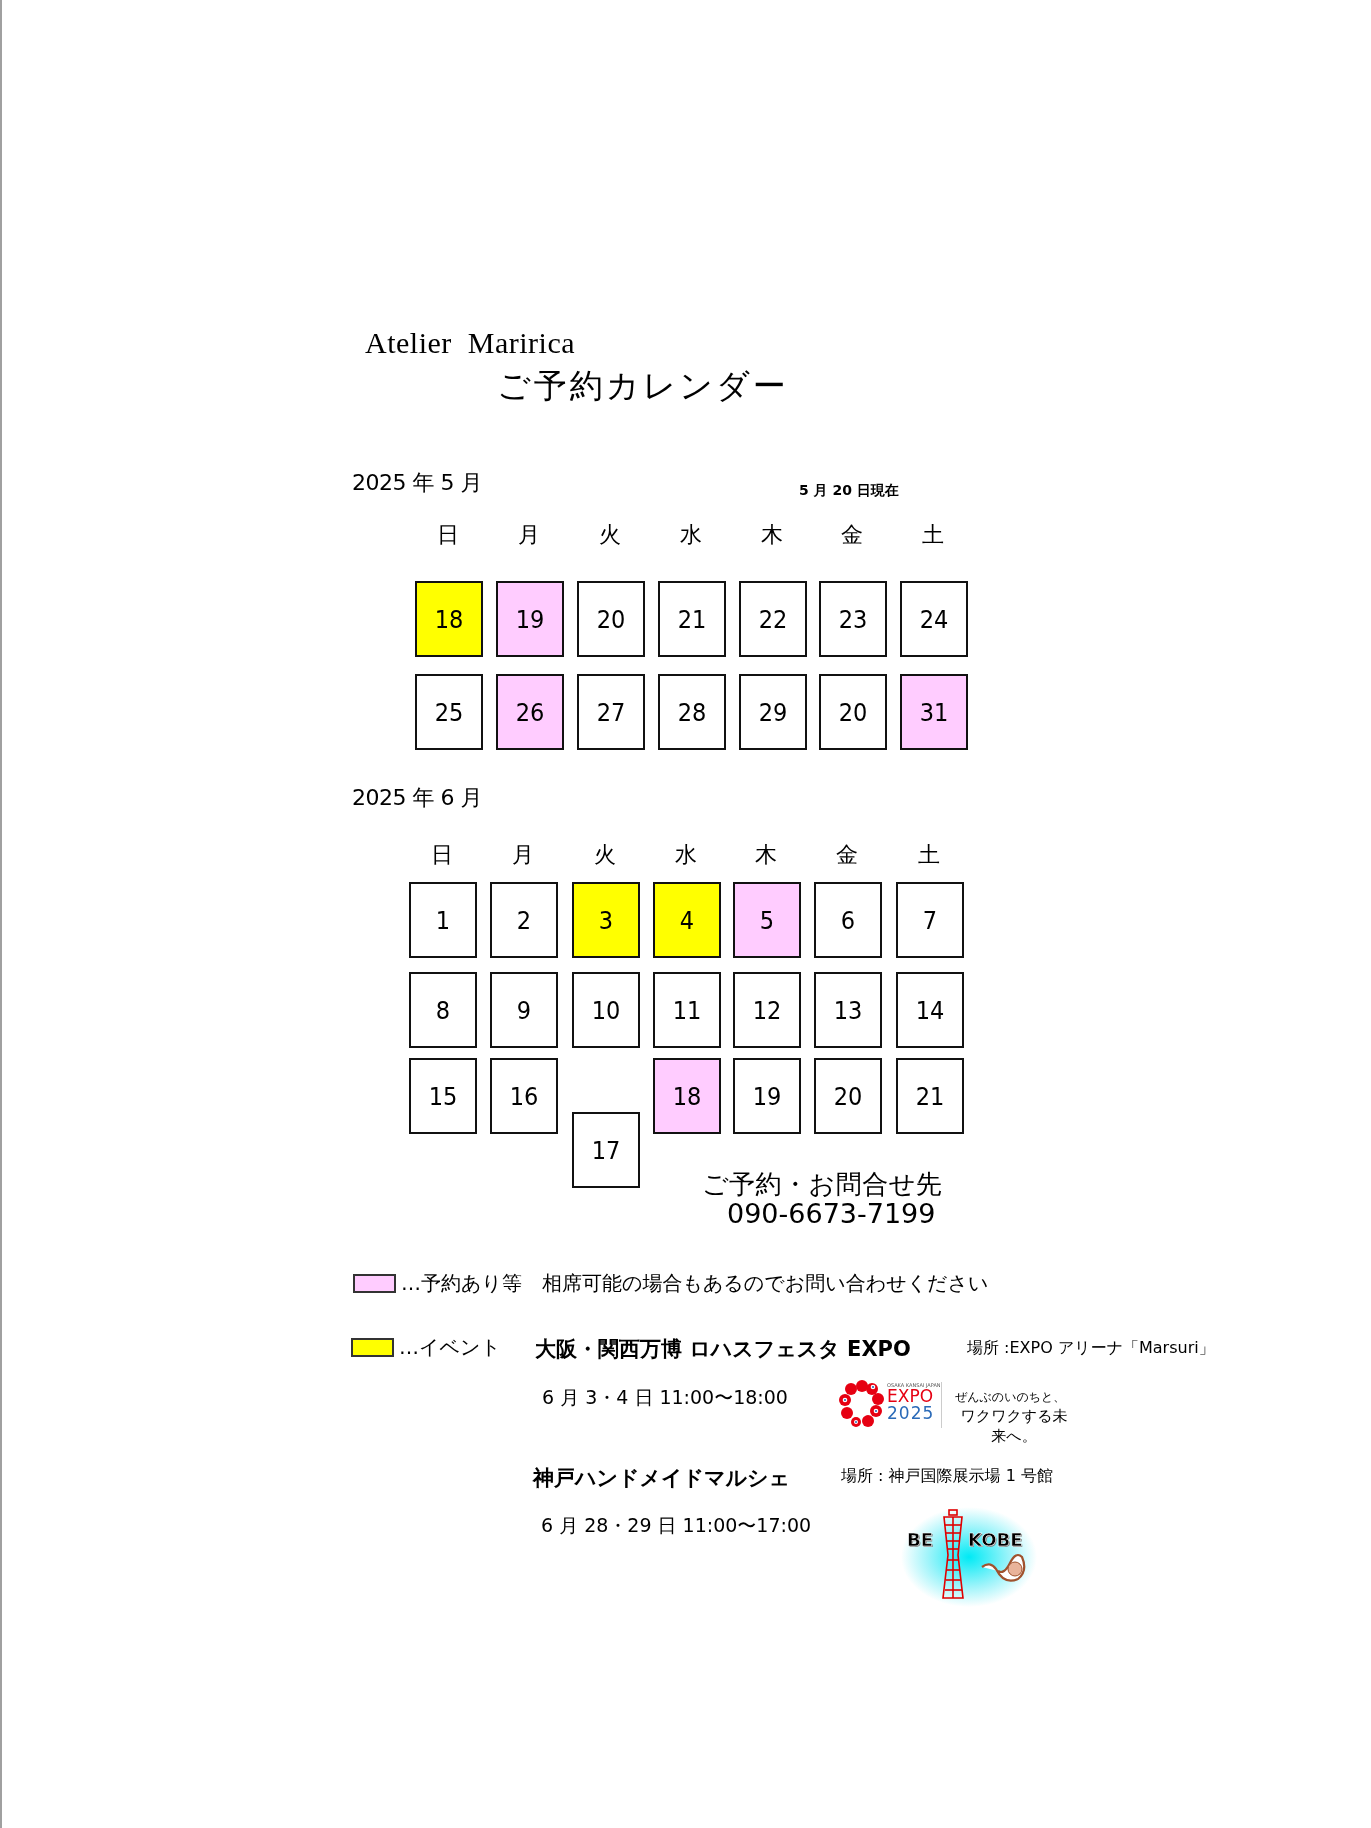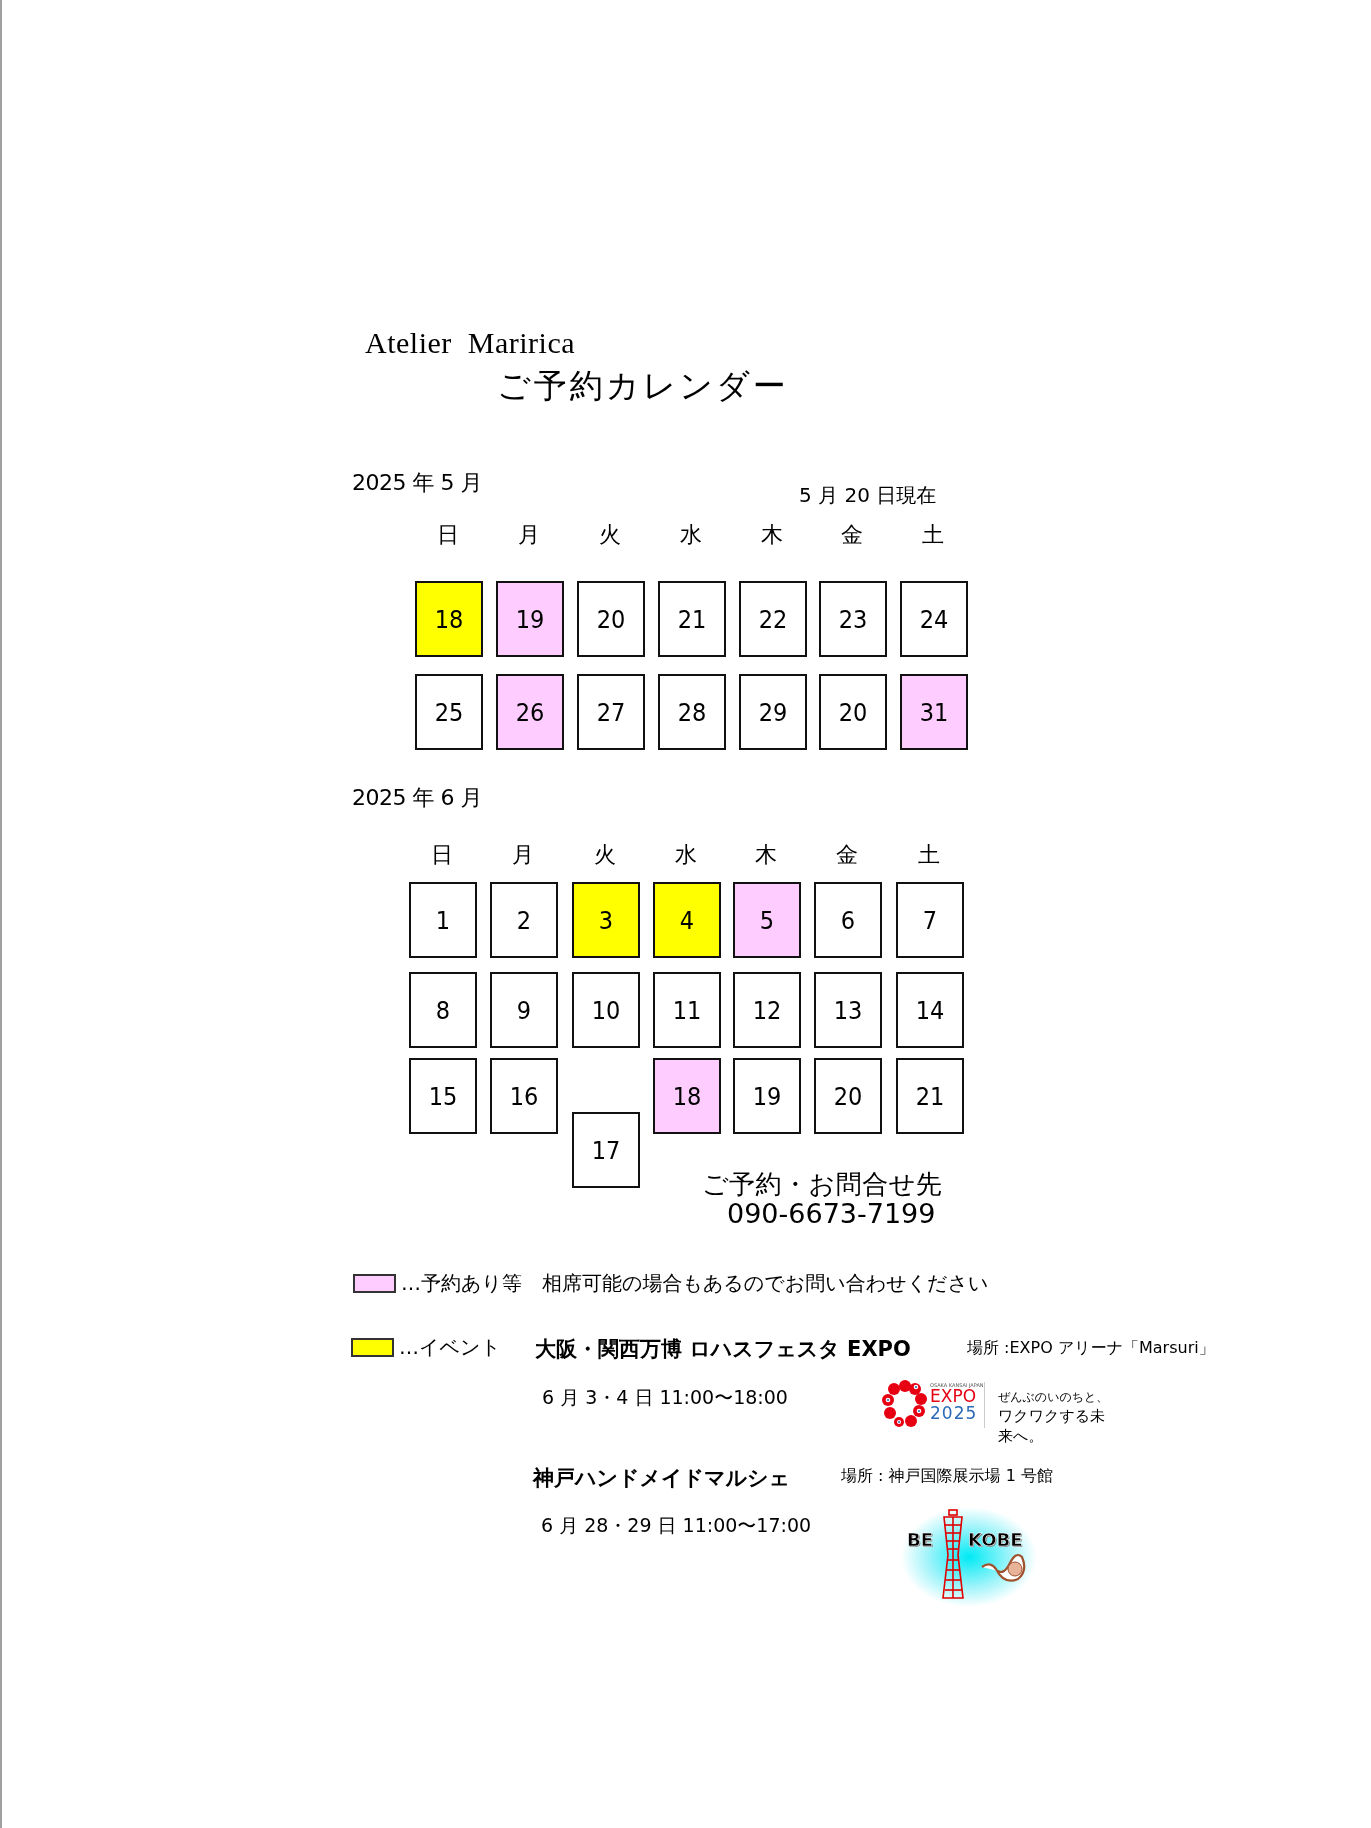--- a/index.html
+++ b/index.html
@@ -5,37 +5,37 @@
   html, body { margin: 0; padding: 0; }
   body {
     width: 1371px; height: 1828px; position: relative; overflow: hidden;
     background: #ffffff; font-family: "DejaVu Sans", sans-serif; color: #000;
   }
   .edge { position: absolute; left: 0; top: 0; width: 2px; height: 1828px; background: #a0a0a0; }
   .abs { position: absolute; white-space: nowrap; }
   .brand { left: 365px; top: 326px; font-family: "Liberation Serif", "DejaVu Serif", serif; font-size: 30px; letter-spacing: 0.5px; word-spacing: 8px; }
   .title { left: 497px; top: 364px; font-family: Liberation Serif, serif; font-size: 33px; letter-spacing: 3px; }
   .month { left: 352px; font-family: "DejaVu Sans", sans-serif; font-size: 22px; letter-spacing: -0.5px; }
-  .asof { left: 799px; top: 482px; font-size: 20px; }
+  .asof { left: 799px; top: 482px; font-size: 14px; font-weight: bold; }
   .wd { position: absolute; width: 66px; text-align: center; font-size: 22px; }
   .cell {
     position: absolute; width: 64px; height: 72px; border: 2px solid #111;
     background: #fff; display: flex; align-items: center; justify-content: center;
     font-family: "DejaVu Sans Condensed", "DejaVu Sans", sans-serif; font-size: 25px; box-sizing: content-box;
   }
   .cell.pink { background: #ffccff; }
   .cell.yellow { background: #ffff00; }
   .contact { left: 702px; top: 1167px; font-size: 26px; letter-spacing: 0.5px; }
   .phone { left: 727px; top: 1198px; font-size: 27px; }
   .swatch { position: absolute; width: 43px; height: 19px; border: 2px solid #333; box-sizing: border-box; }
   .legend-text { font-size: 20px; }
   .ev-title { font-weight: bold; font-size: 21px; }
   .ev-place { font-size: 16px; }
   .ev-date { font-size: 19px; }
-  .expo-logo { position: absolute; left: 881px; top: 1380px; width: 235px; height: 50px; }
+  .expo-logo { position: absolute; left: 838px; top: 1380px; width: 235px; height: 50px; text-align: center; }
   .kobe-logo { position: absolute; left: 900px; top: 1505px; width: 138px; height: 104px; }
 </style>
 </head>
 <body>
 
 <div class="edge"></div>
 
 <div class="abs brand">Atelier  Maririca</div>
 <div class="abs title">ご予約カレンダー</div>
 

